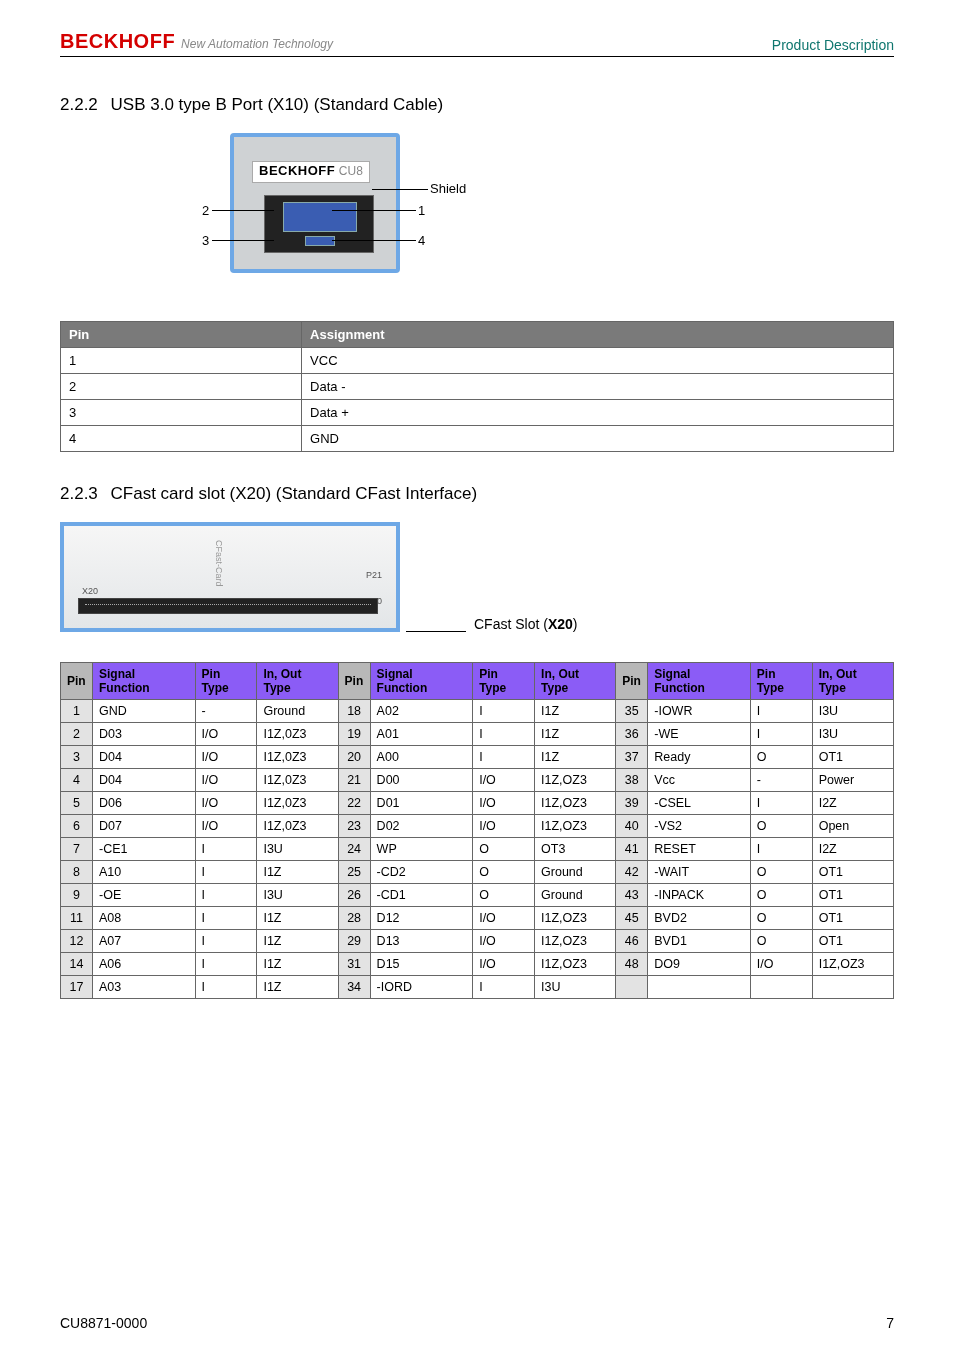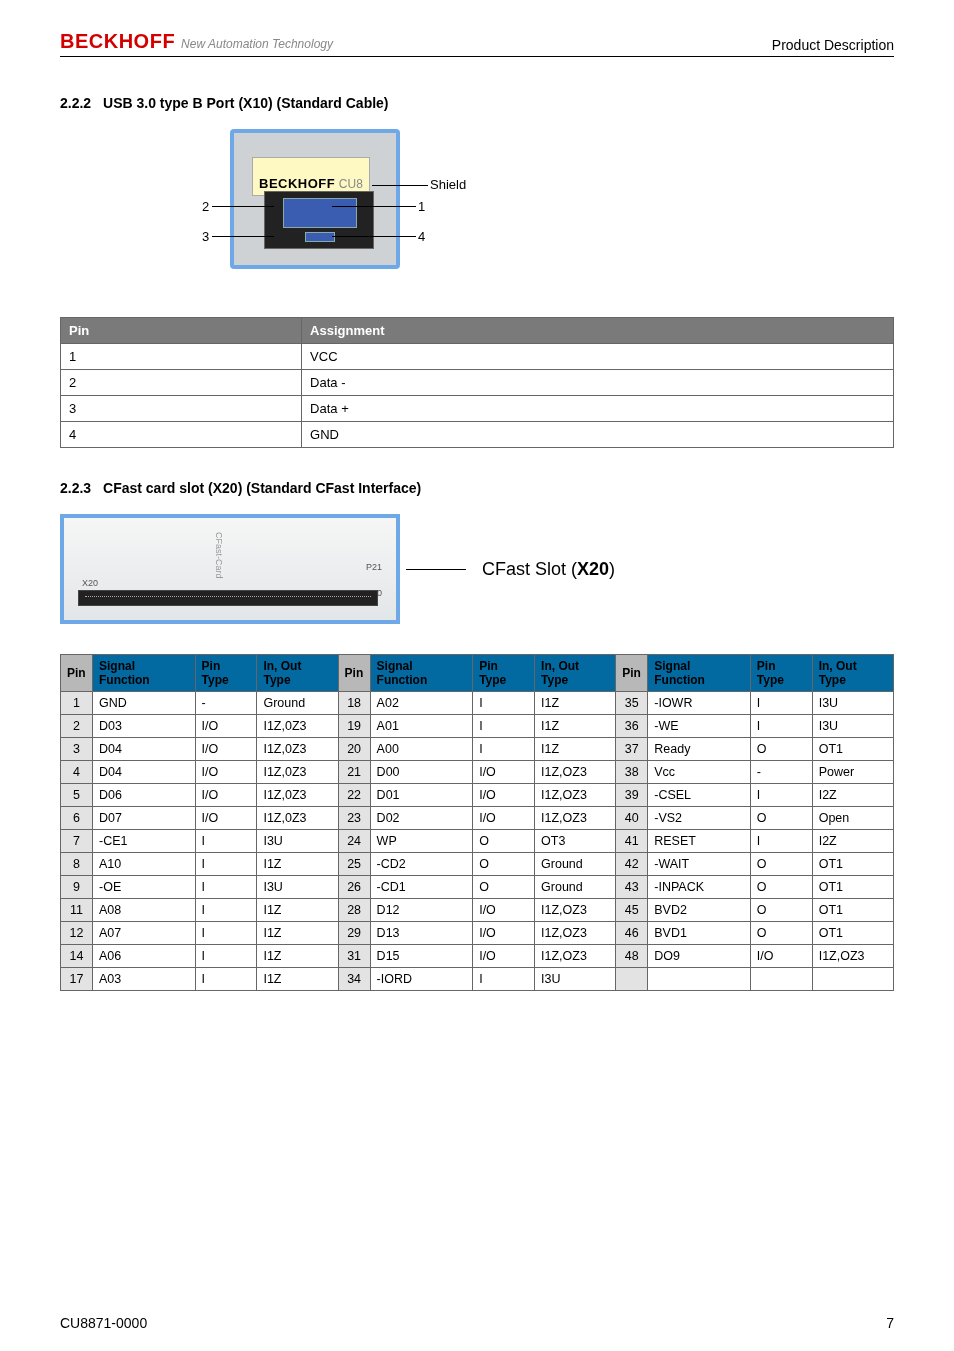--- a/index.html
+++ b/index.html
@@ -33,25 +33,25 @@
     font-size: 20px;
     letter-spacing: 0.5px;
   }
   .logo-tag {
     color: #888;
     font-size: 12px;
     font-style: italic;
   }
   .top-right {
     font-size: 14px;
-    color: #000000;
+    color: #0f766e;
   }
   h2.section {
-    font-size: 14px;
-    font-weight: bold;
+    font-size: 17px;
+    font-weight: normal;
     margin-bottom: 18px;
   }
   .sec-num { display: inline-block; margin-right: 8px; }
   .fig-wrap {
     margin: 0 0 28px 100px;
   }
   .usb-fig {
     position: relative;
     width: 340px;
     height: 160px;
@@ -63,23 +63,23 @@
     width: 170px;
     height: 140px;
     border: 4px solid #6ea8e6;
     background: #cfd2d4;
     border-radius: 4px;
   }
   .usb-dev-label {
     position: absolute;
     top: 24px;
     left: 18px;
-    background: #fef9c3;
+    background: #ffffff;
     border: 1px solid #aaa;
-    padding: 18px 6px 4px 6px;
+    padding: 1px 6px 4px 6px;
     font-size: 13px;
   }
   .usb-dev-label b { letter-spacing: 0.5px; }
   .usb-dev-label span.gray { color: #888; font-size: 12px; }
   .usb-port {
     position: absolute;
     top: 58px;
     left: 30px;
     width: 110px;
     height: 58px;
@@ -118,21 +118,21 @@
     font-size: 13px;
   }
   table.simple th {
     background: #7a7a7a;
     color: #fff;
     font-weight: bold;
   }
   .cfast-fig-wrap {
     margin: 0 0 30px 0;
     display: flex;
-    align-items: center;
+    align-items: flex-end;
     gap: 8px;
   }
   .cfast-fig {
     position: relative;
     width: 340px;
     height: 110px;
     border: 4px solid #6ea8e6;
     background: linear-gradient(#f6f6f6, #e3e6e8);
   }
   .cfast-slot {
@@ -173,35 +173,35 @@
   .cfast-p20 {
     position: absolute;
     right: 14px; top: 70px;
     font-size:9px; color:#555;
   }
   .cfast-side-line {
     width: 60px; height: 1px; background: #000;
     margin-left: -2px;
   }
   .cfast-side-label {
-    font-size: 18px;
-    margin-left: 8px;
+    font-size: 14px;
+    margin-left: 0;
   }
   table.pins {
     width: 100%;
     border-collapse: collapse;
     font-size: 12.5px;
   }
   table.pins th, table.pins td {
     border: 1px solid #666;
     padding: 4px 6px;
     text-align: left;
   }
   table.pins th {
-    background: #0369a1;
+    background: #8b5cf6;
     font-weight: bold;
     font-size: 12px;
   }
   table.pins td.pincol {
     background: #e3e3e3;
     text-align: center;
     width: 32px;
   }
   .footer {
     position: absolute;

